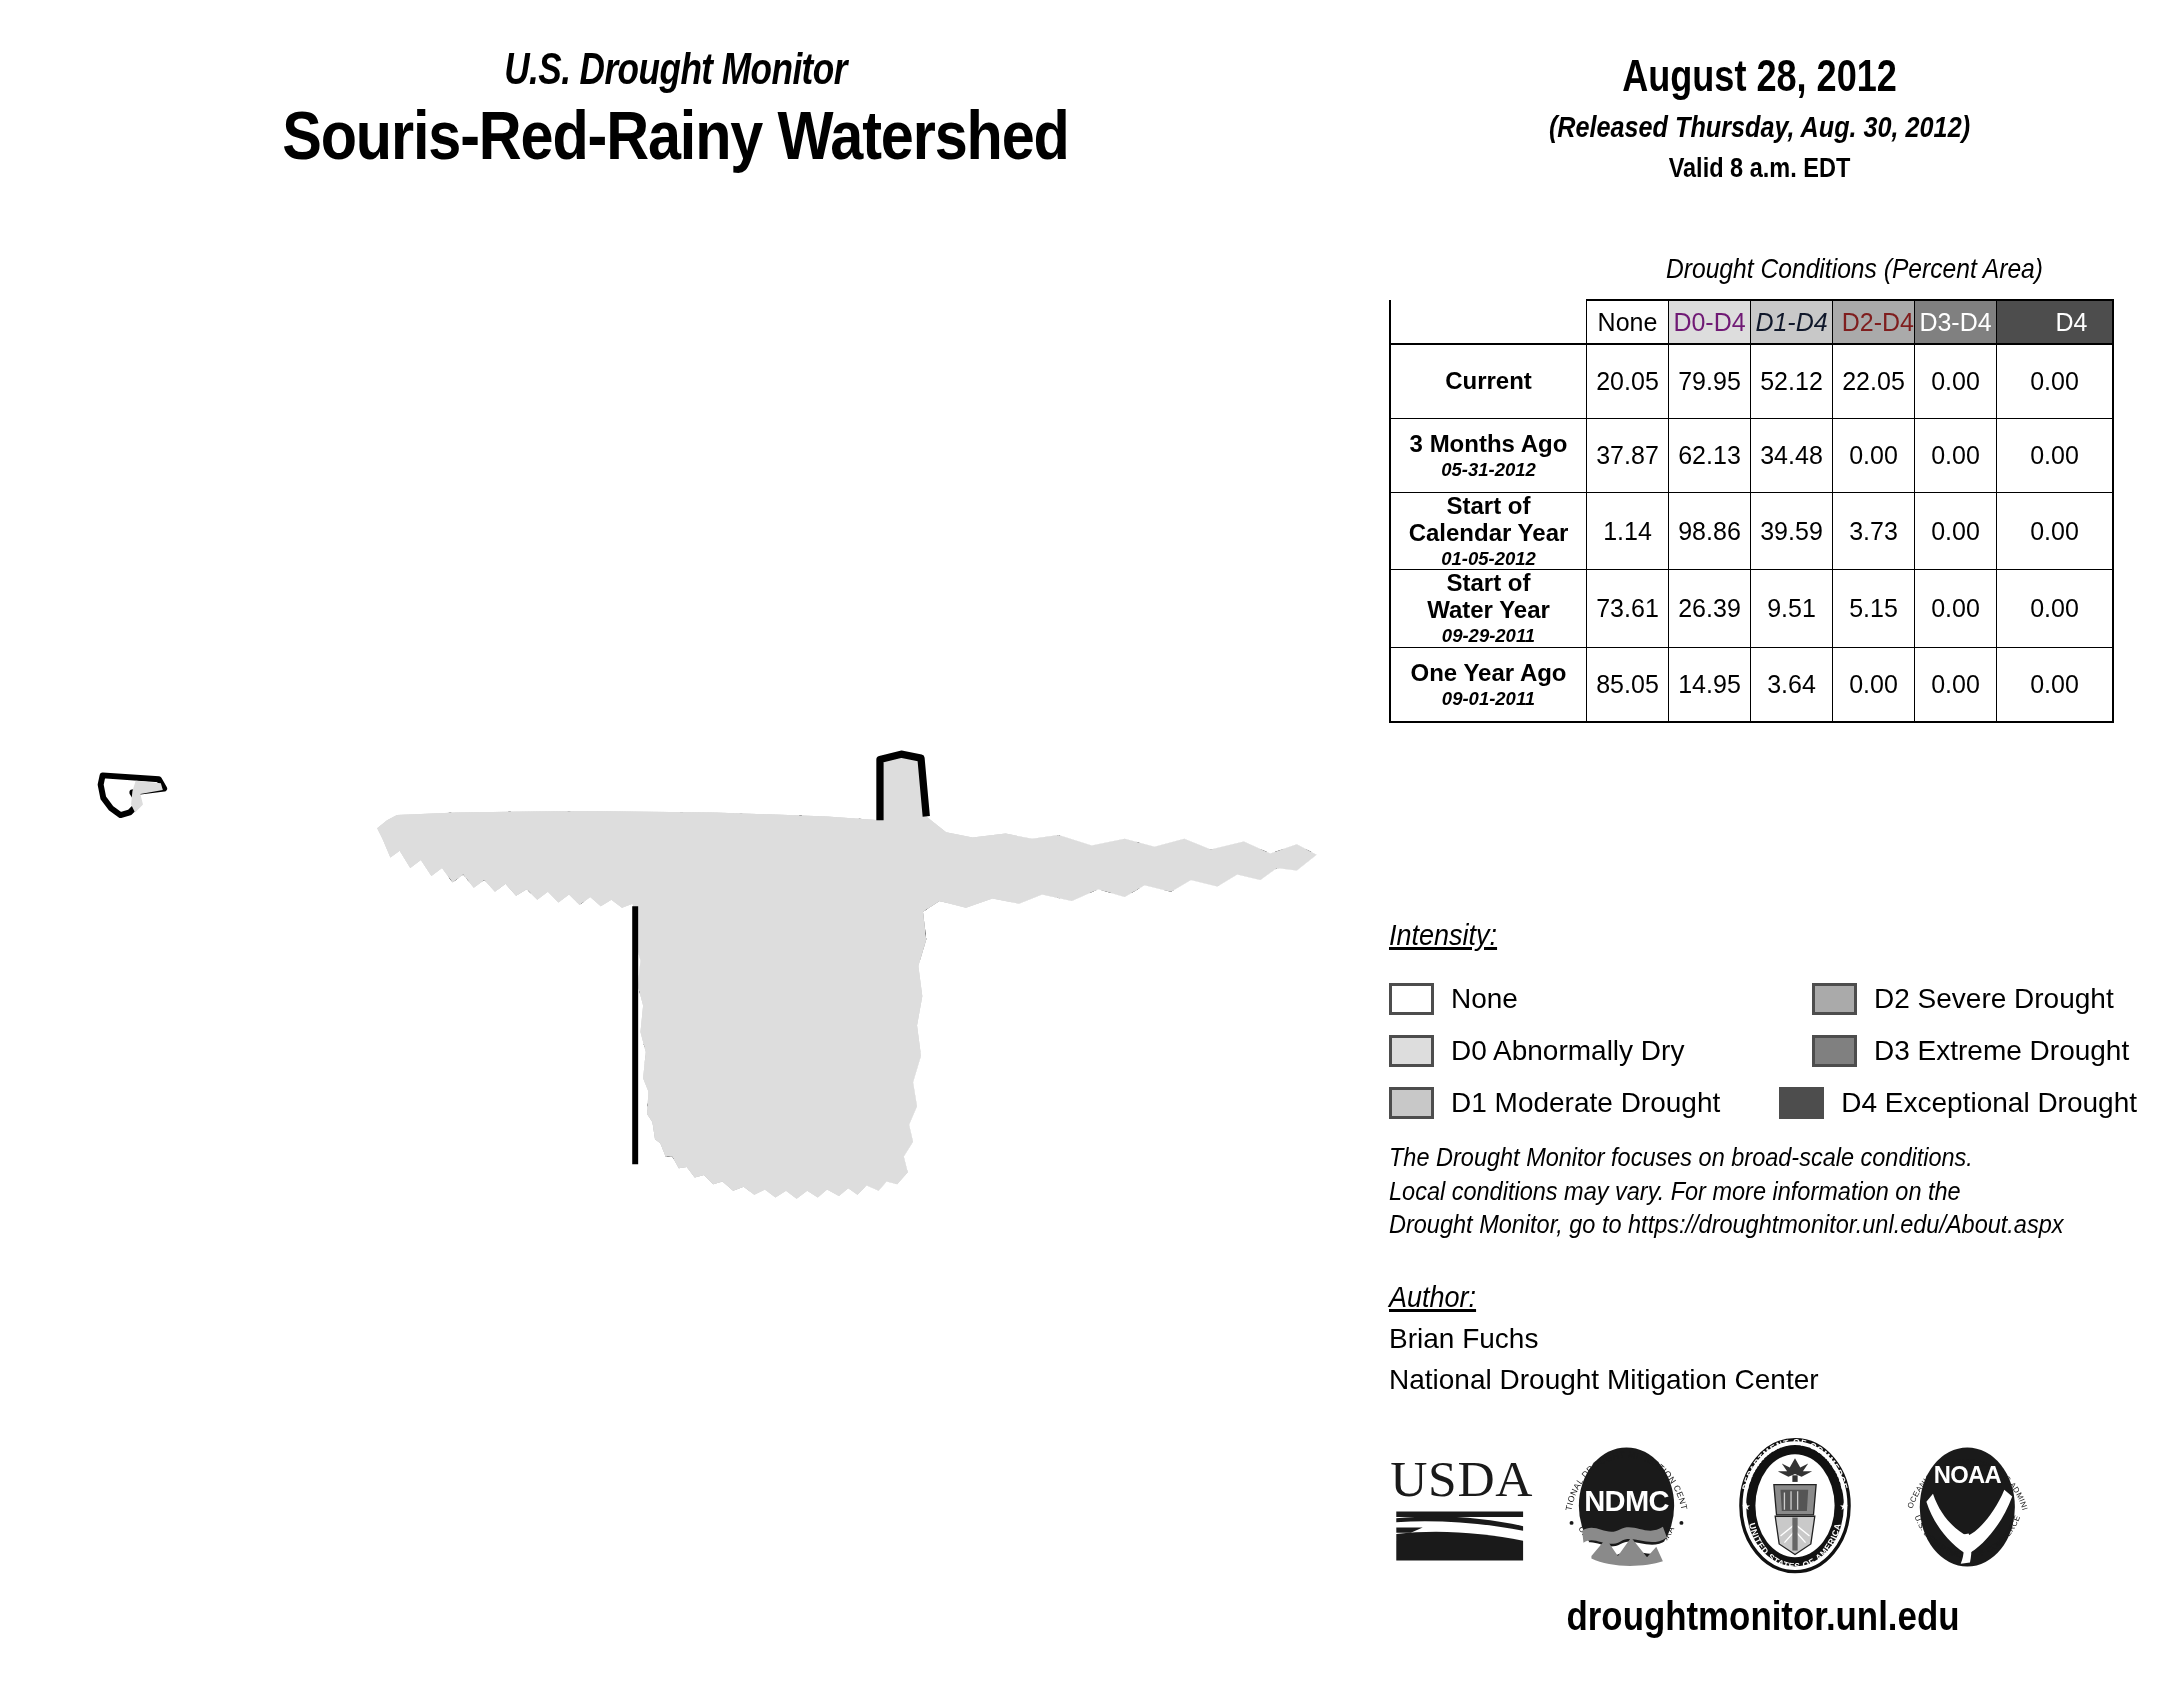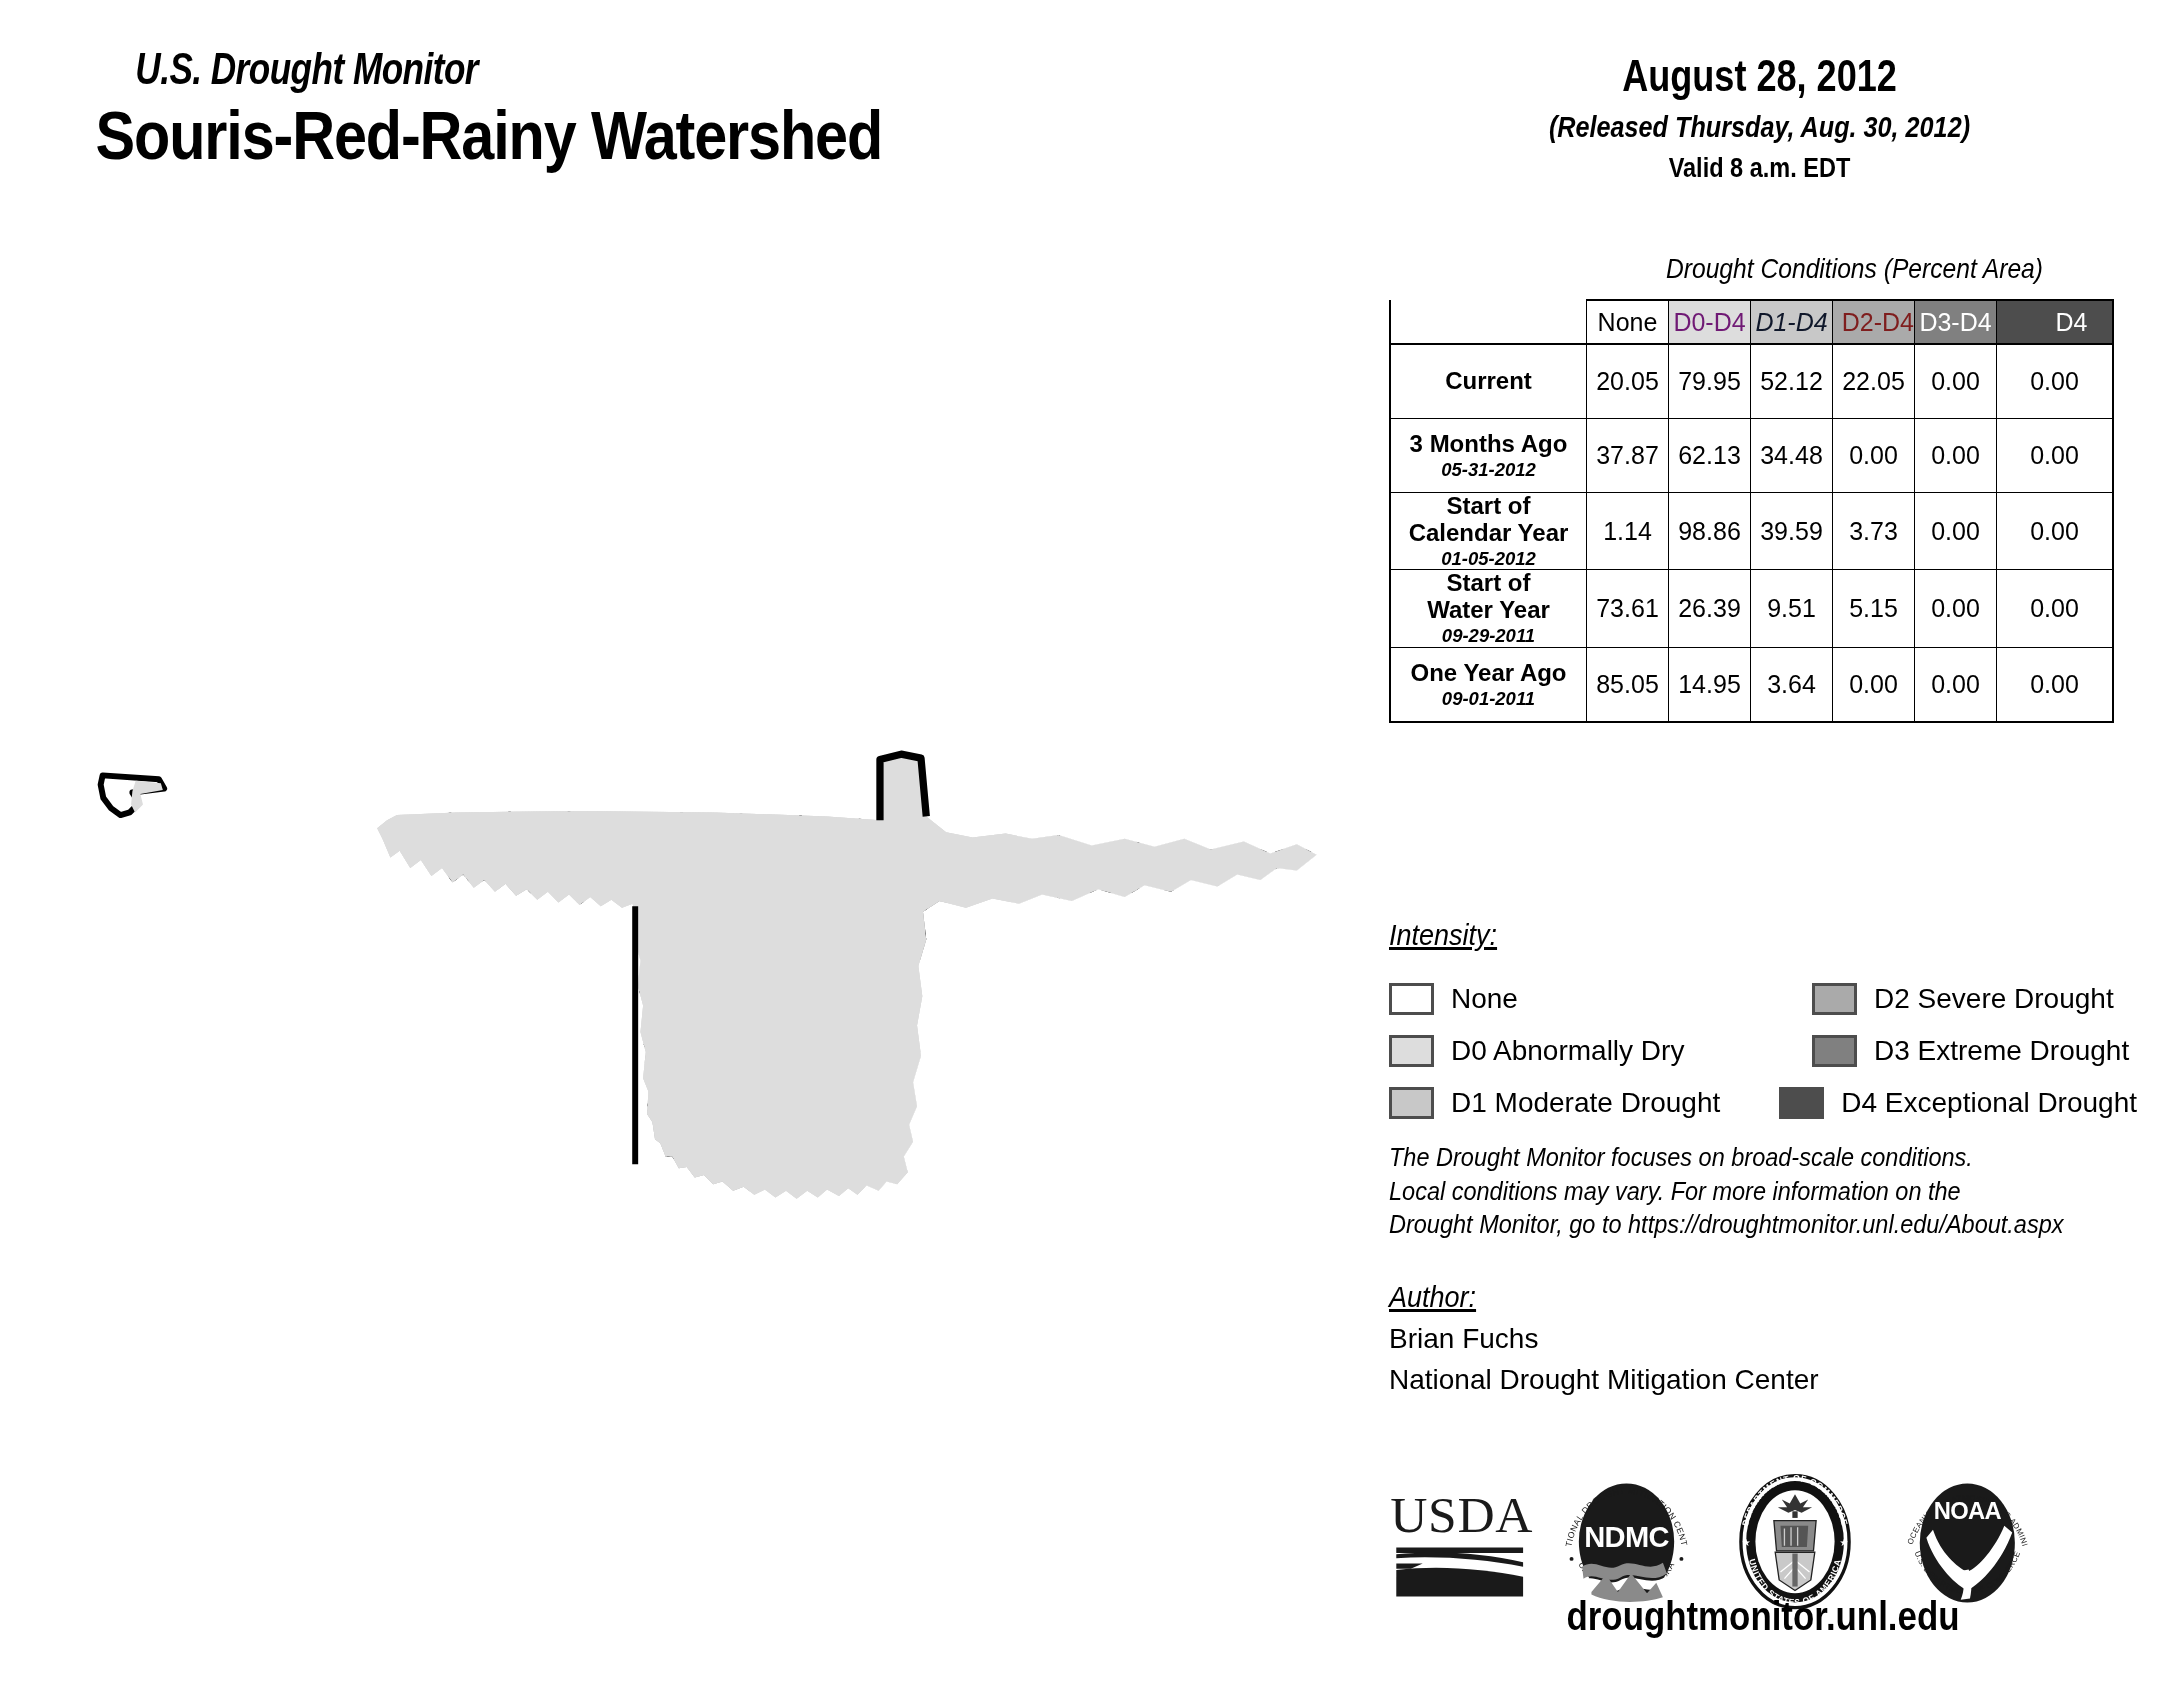--- a/index.html
+++ b/index.html
@@ -12,23 +12,24 @@
     height: 1687px;
     position: relative;
     font-family: "Liberation Sans", sans-serif;
     color: #000000;
     overflow: hidden;
   }
 
   
   #title-block {
     position: absolute;
-    left: 3px;
+    left: 14px;
     top: 46px;
     width: 1323px;
+    text-align: center;
   }
   #dm-supertitle {
     font-size: 44px;
     font-weight: bold;
     font-style: italic;
     letter-spacing: -0.7px;
     transform: scaleX(0.80);
     transform-origin: center;
     white-space: nowrap;
     line-height: 1.05;
@@ -219,21 +220,20 @@
 
   
   #logo-row {
     position: absolute;
     left: 1379px;
     top: 1436px;
     width: 781px;
     height: 139px;
     display: flex;
     align-items: center;
-    margin-top: 36px;
   }
   .logo-slot { display: flex; align-items: center; justify-content: center; }
 
   #site-url {
     position: absolute;
     left: 1389px;
     top: 1593px;
     width: 748px;
     text-align: center;
     font-size: 41px;

